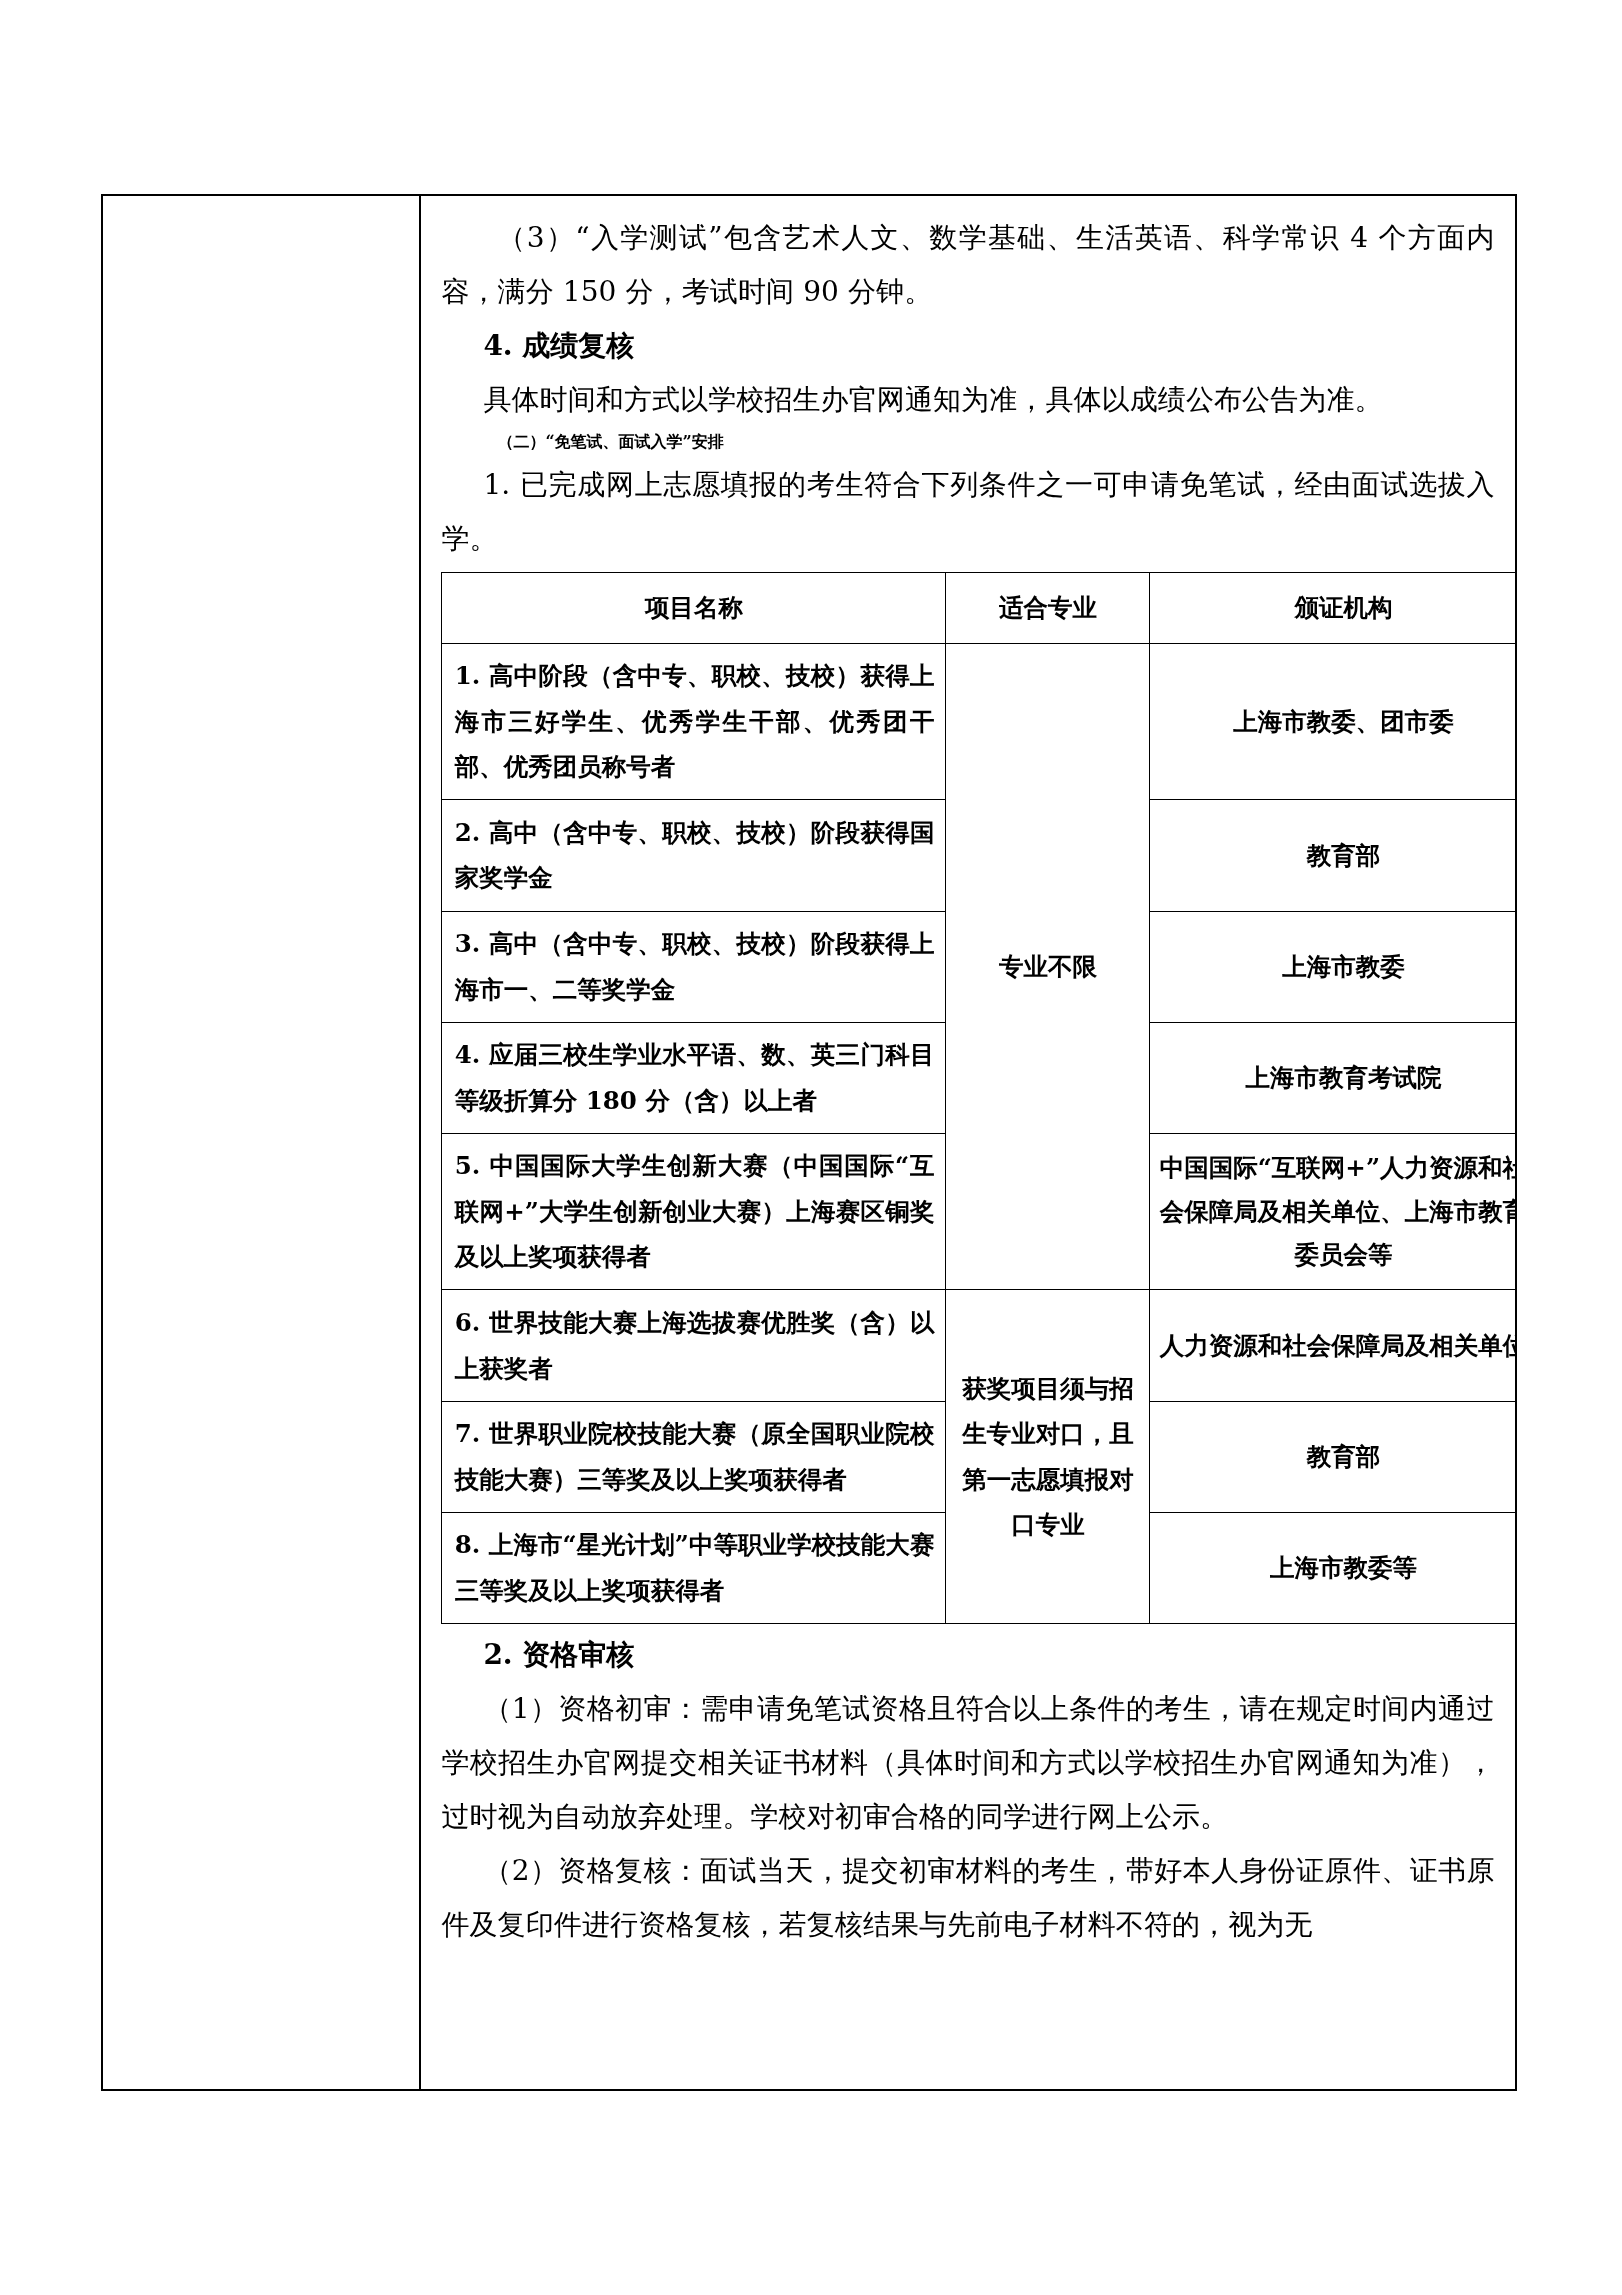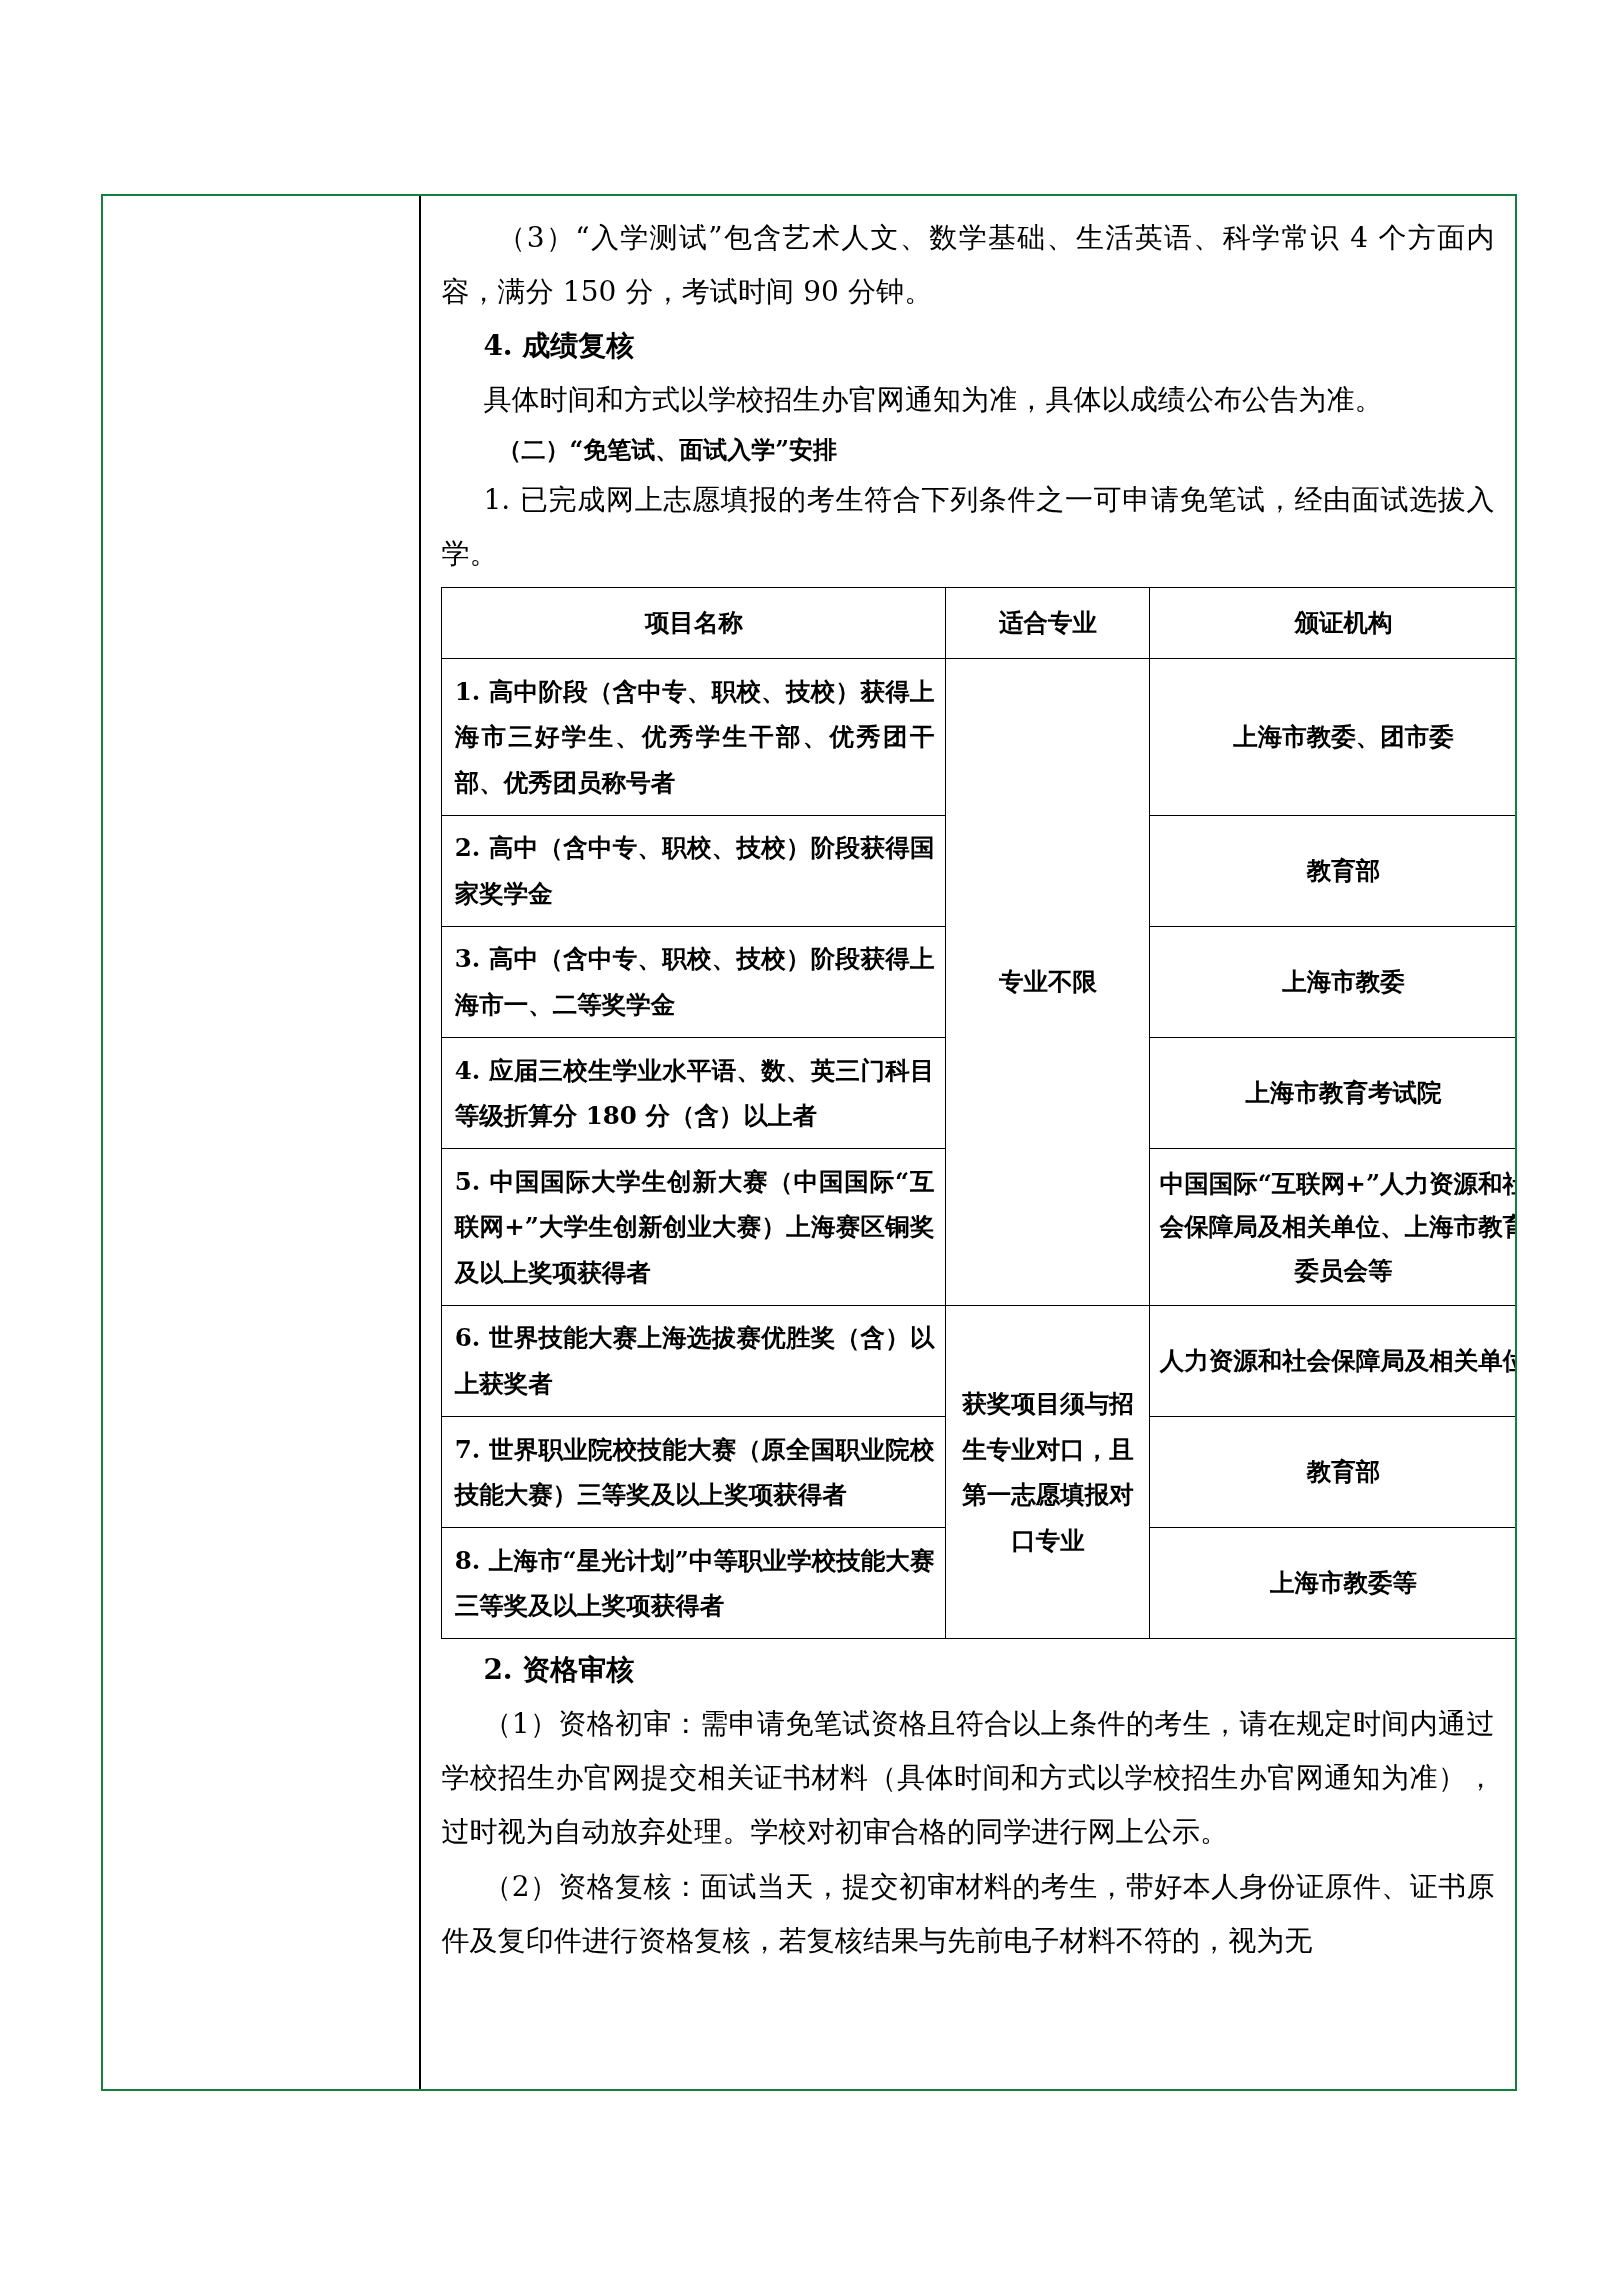--- a/index.html
+++ b/index.html
@@ -22,21 +22,21 @@
     background: #ffffff;
   }
 
   
   .page-frame {
     position: absolute;
     left: 101px;
     top: 194px;
     width: 1416px;
     height: 1897px;
-    border: 2px solid #15803d;
+    border: 2px solid #000000;
     box-sizing: border-box;
     display: flex;
   }
 
   .left-gutter-cell {
     width: 318px;
     flex: 0 0 318px;
     border-right: 2px solid #000;
     box-sizing: border-box;
   }
@@ -60,21 +60,21 @@
   .p.indent { text-indent: 56px; }
   .p.indent-half { text-indent: 42px; }
   .h-sub {
     font-size: 28px;
     line-height: 1.93;
     margin: 0;
     font-weight: bold;
     text-indent: 42px;
   }
   .h-sec {
-    font-size: 24px;
+    font-size: 16px;
     line-height: 1.93;
     margin: 0;
     font-weight: bold;
     text-indent: 56px;
   }
 
   
   table.award-table {
     border-collapse: collapse;
     width: 1096px;

